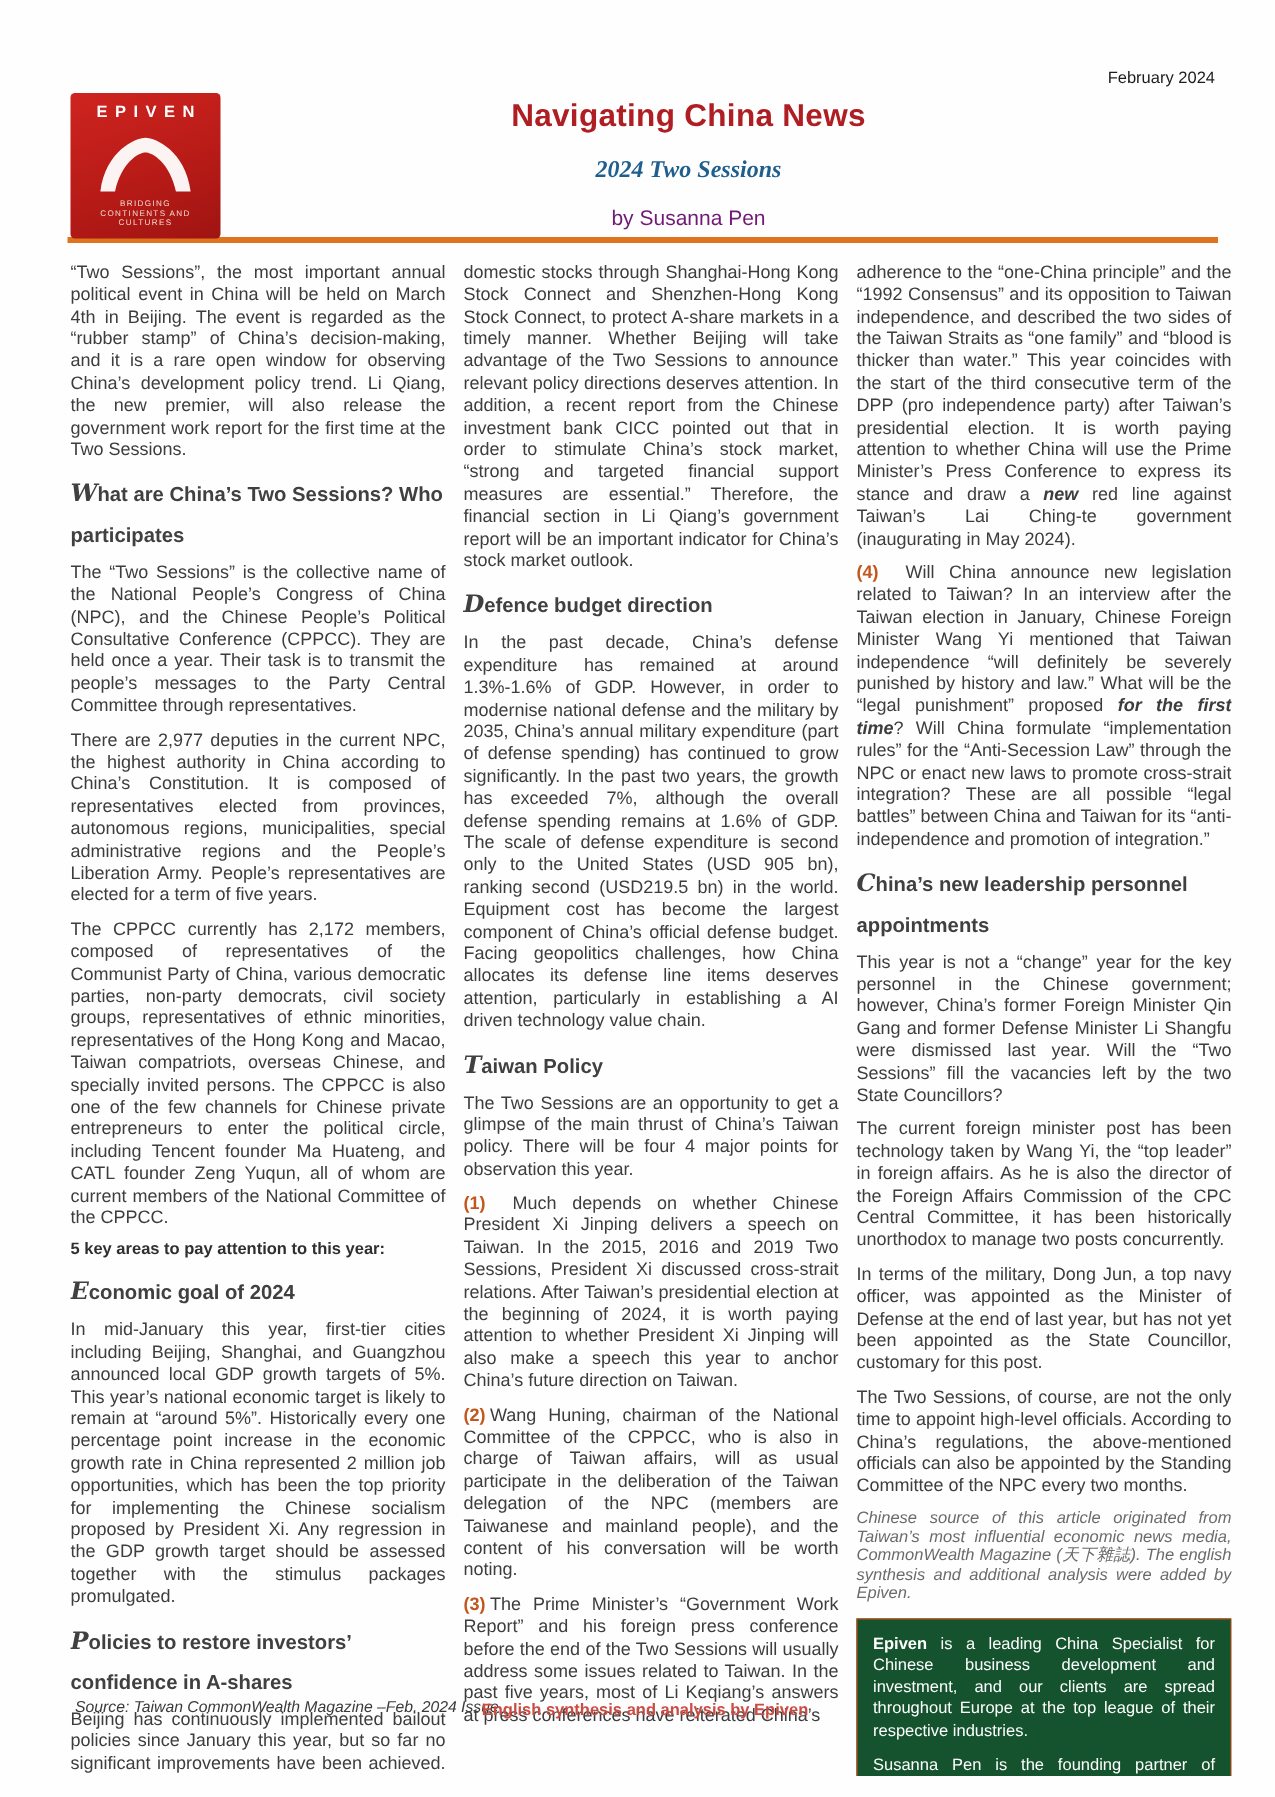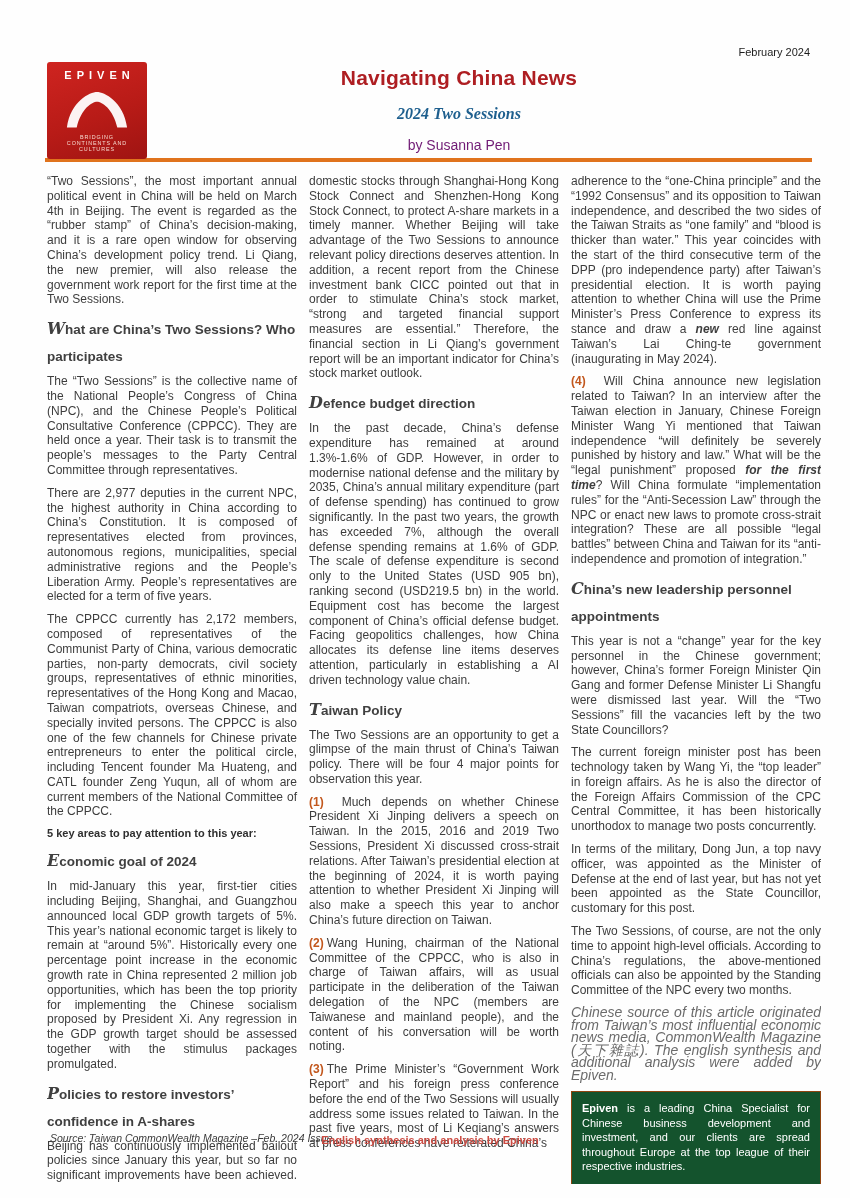--- a/index.html
+++ b/index.html
@@ -38,21 +38,21 @@
   .h-red {
     color:#404040; font-weight:bold; font-size:13.5px; line-height:27px;
     margin:4px 0 4px; text-align:left;
   }
   .h-red .initial { font-family:"DejaVu Serif", serif; font-style:italic; font-weight:600; font-size:16px; }
   .lead-bold { font-size:11px; font-weight:bold; color:#2f2f2f; margin:2px 0 8px; }
   .marker { color:#c2571d; font-weight:bold; }
   .marker.tab { margin-right:18px; }
   .marker.sp { margin-right:3px; }
   .em-bi { font-weight:bold; font-style:italic; }
-  .fine-print { font-size:14px; line-height:12.5px; font-style:italic; color:#6b6b6b; text-align:justify; margin:4px 0 10px; }
+  .fine-print { font-size:11px; line-height:12.5px; font-style:italic; color:#6b6b6b; text-align:justify; margin:4px 0 10px; }
   
   .about-box {
     background:#14532d; border:1px solid #8f4410; border-bottom-width:2px;
     color:#fff; padding:9px 10px 10px; margin-top:8px;
   }
   .about-box p { font-size:11px; line-height:14.5px; text-align:justify; }
   .about-box .lead { font-weight:bold; }
   .about-box .partner { margin-top:9px; }
   
   .footer-source {

